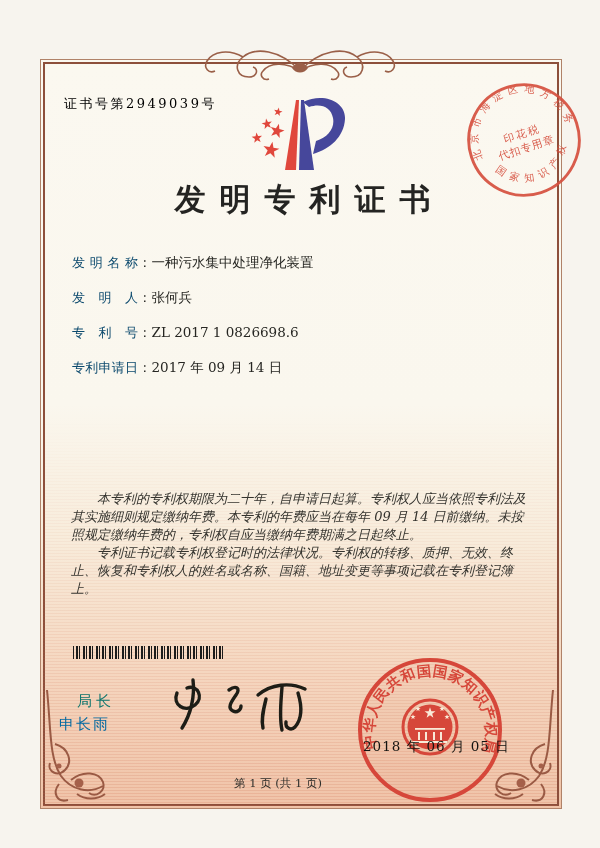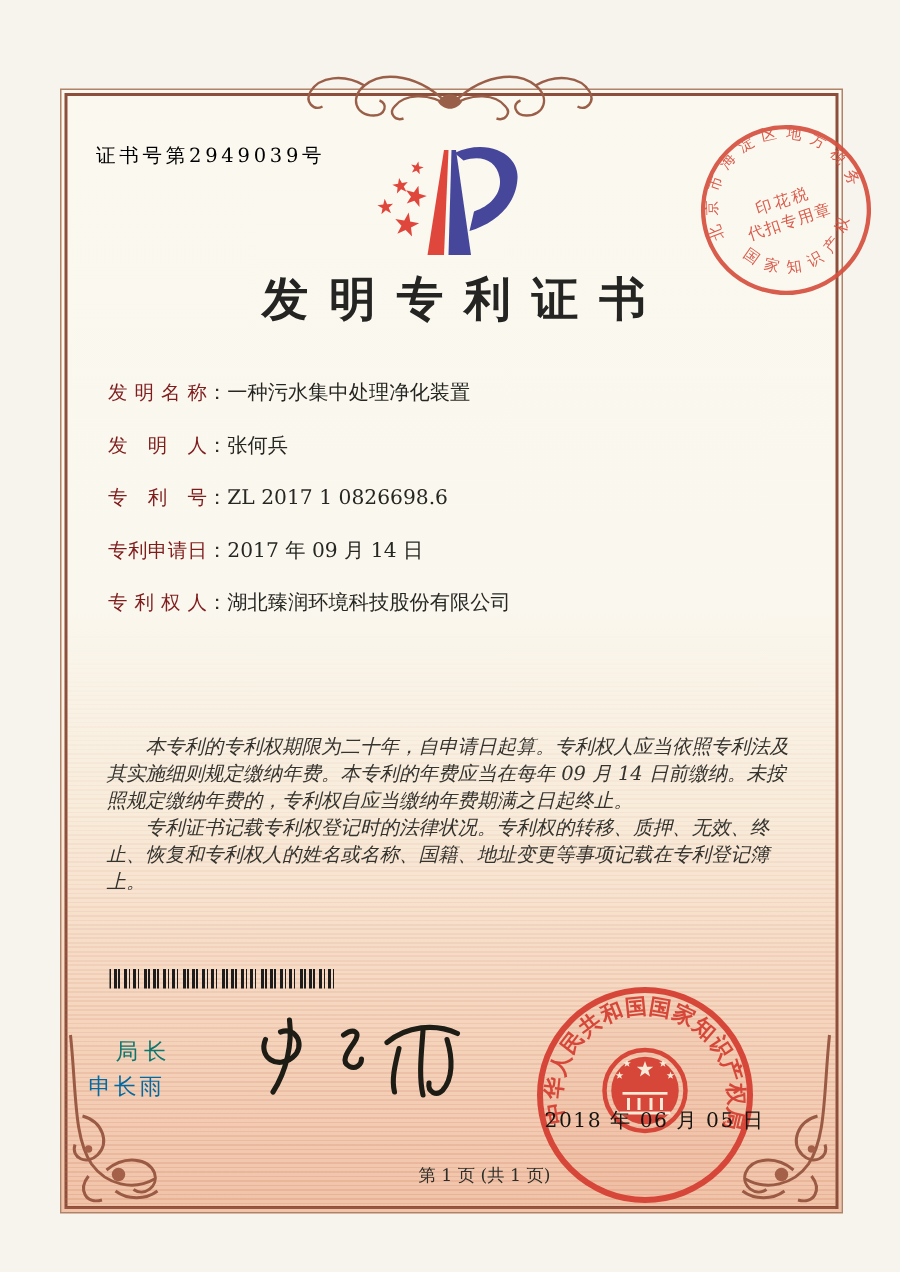--- a/index.html
+++ b/index.html
@@ -33,21 +33,21 @@
   .logo-svg{position:absolute;left:240px;top:93px;width:110px;height:80px;}
   .cert-title{
     position:absolute;left:40px;top:179px;width:529px;text-align:center;
     font-size:31px;font-weight:600;letter-spacing:14px;padding-left:10px;box-sizing:border-box;
     color:#242422;
   }
   .fields{position:absolute;left:72px;top:245px;width:470px;font-size:13.5px;}
   .field-row{height:35px;line-height:35px;white-space:nowrap;}
   .f-label{
     display:inline-block;width:66px;font-size:13px;vertical-align:baseline;
-    text-align:justify;text-align-last:justify;color:#7f1d1d;
+    text-align:justify;text-align-last:justify;color:#0c4a6e;
   }
   .f-colon{display:inline-block;color:#2e2e2a;}
   .f-value{color:#262622;}
   .f-value-fixed{display:inline-block;width:146px;}
   .f-label2{display:inline-block;letter-spacing:1.5px;font-size:13px;color:#2e2e2a;}
   .paras{
     position:absolute;left:71px;top:490px;width:458px;
     font-size:13px;line-height:18px;color:#34332e;font-style:italic;
   }
   .paras p{margin:0;text-indent:2em;}
@@ -62,21 +62,21 @@
   .director-title{position:absolute;left:77px;top:692px;font-size:15px;letter-spacing:4px;color:#0f766e;font-family:"DejaVu Sans","Liberation Sans",sans-serif;}
   .director-name{position:absolute;left:59px;top:715px;font-size:15px;letter-spacing:2px;color:#0369a1;font-family:"DejaVu Sans","Liberation Sans",sans-serif;}
   .signature-svg{position:absolute;left:163px;top:672px;width:160px;height:70px;}
   .seal-svg{position:absolute;left:355px;top:655px;width:150px;height:150px;}
   .seal-date{
     position:absolute;left:363px;top:738px;width:140px;font-size:13.5px;color:#131310;
     letter-spacing:1px;white-space:nowrap;
   }
   .footer-page{
     position:absolute;left:0;top:776px;width:556px;text-align:center;
-    font-size:11.5px;color:#2e2e2a;padding-left:45px;
+    font-size:11.5px;color:#2e2e2a;
   }
   .tax-stamp-svg{
     position:absolute;left:461px;top:77px;width:126px;height:126px;
     transform:rotate(-18deg);opacity:.92;
   }
   .flourish-top{position:absolute;left:185px;top:41px;width:230px;height:44px;}
   .corner-bl{position:absolute;left:41px;top:686px;width:80px;height:120px;}
   .corner-br{position:absolute;left:479px;top:686px;width:80px;height:120px;transform:scaleX(-1);}
   svg text{font-family:"DejaVu Serif","Liberation Serif",serif;}
 </style>
@@ -148,23 +148,20 @@
     <span class="f-label">发明名称</span><span class="f-colon">：</span><span class="f-value">一种污水集中处理净化装置</span>
   </div>
   <div class="field-row">
     <span class="f-label">发明人</span><span class="f-colon">：</span><span class="f-value">张何兵</span>
   </div>
   <div class="field-row">
     <span class="f-label">专利号</span><span class="f-colon">：</span><span class="f-value">ZL 2017 1 0826698.6</span>
   </div>
   <div class="field-row">
     <span class="f-label">专利申请日</span><span class="f-colon">：</span><span class="f-value">2017 年 09 月 14 日</span>
-  </div>
-  <div class="field-row">
-    <span class="f-label">专利权人</span><span class="f-colon">：</span><span class="f-value">湖北臻润环境科技股份有限公司</span>
   </div>
 </div>
 
 <div class="paras">
   <p>本专利的专利权期限为二十年，自申请日起算。专利权人应当依照专利法及其实施细则规定缴纳年费。本专利的年费应当在每年 09 月 14 日前缴纳。未按照规定缴纳年费的，专利权自应当缴纳年费期满之日起终止。</p>
   <p>专利证书记载专利权登记时的法律状况。专利权的转移、质押、无效、终止、恢复和专利权人的姓名或名称、国籍、地址变更等事项记载在专利登记簿上。</p>
 </div>
 
 <div class="barcode"></div>
 

